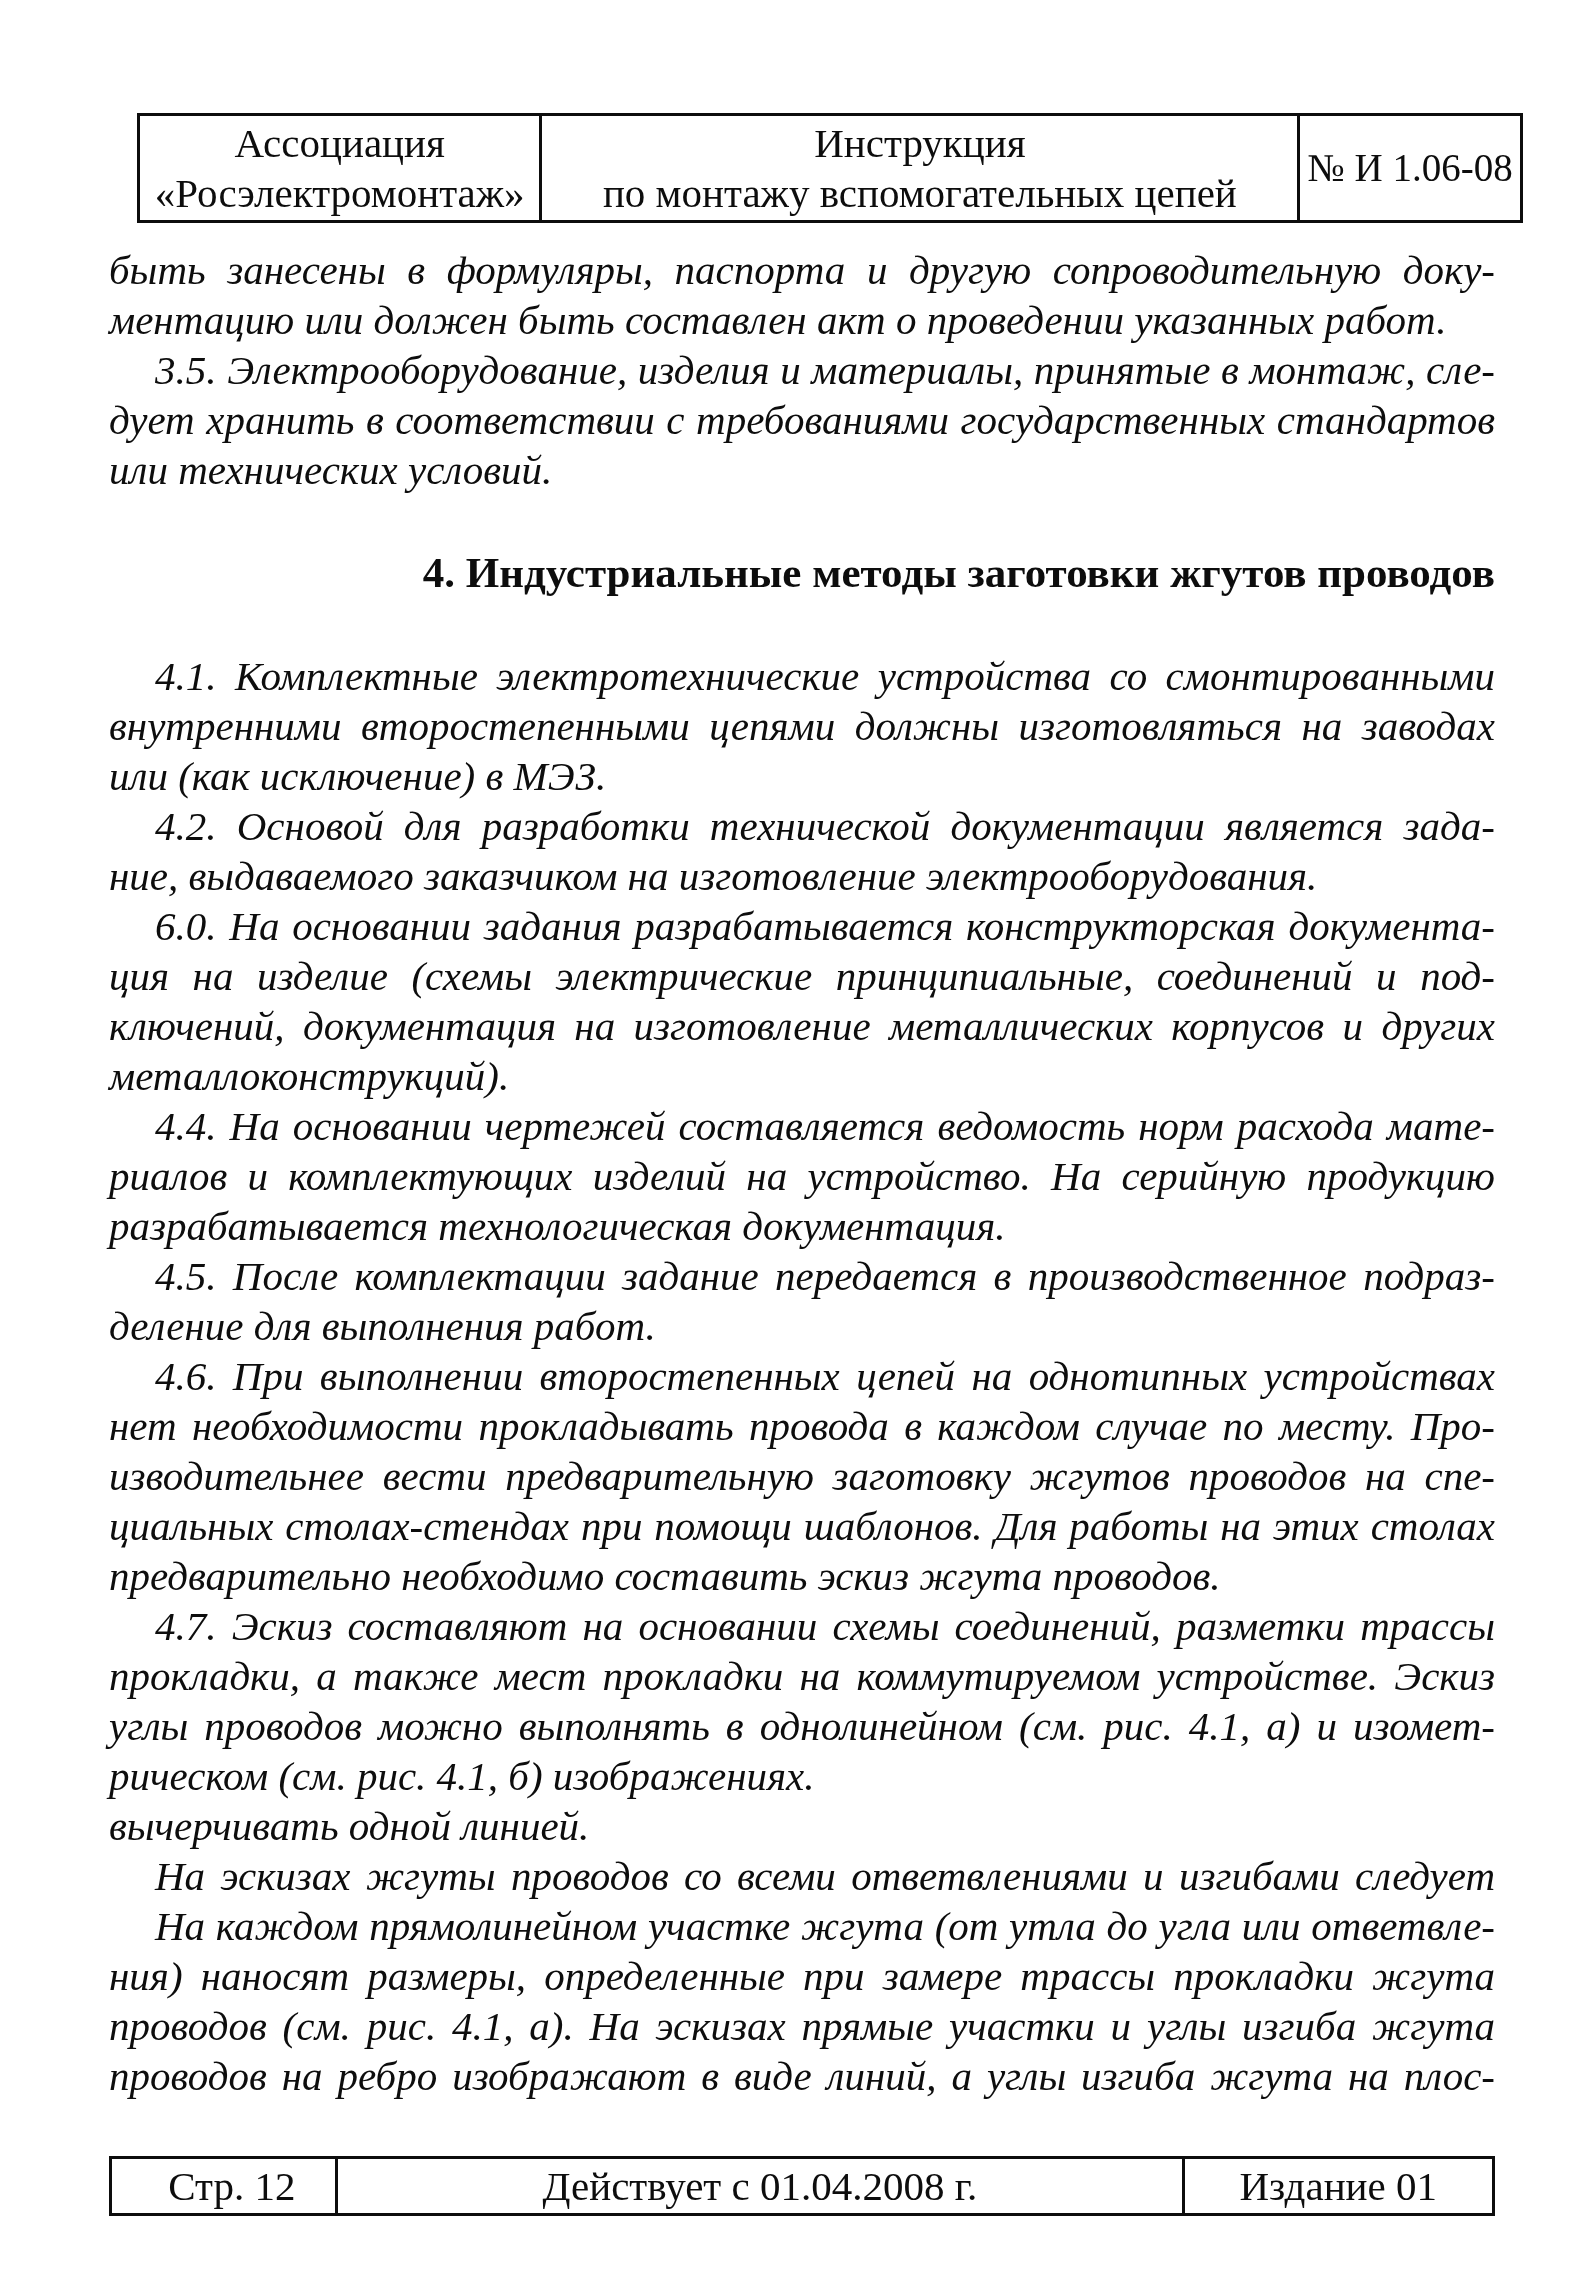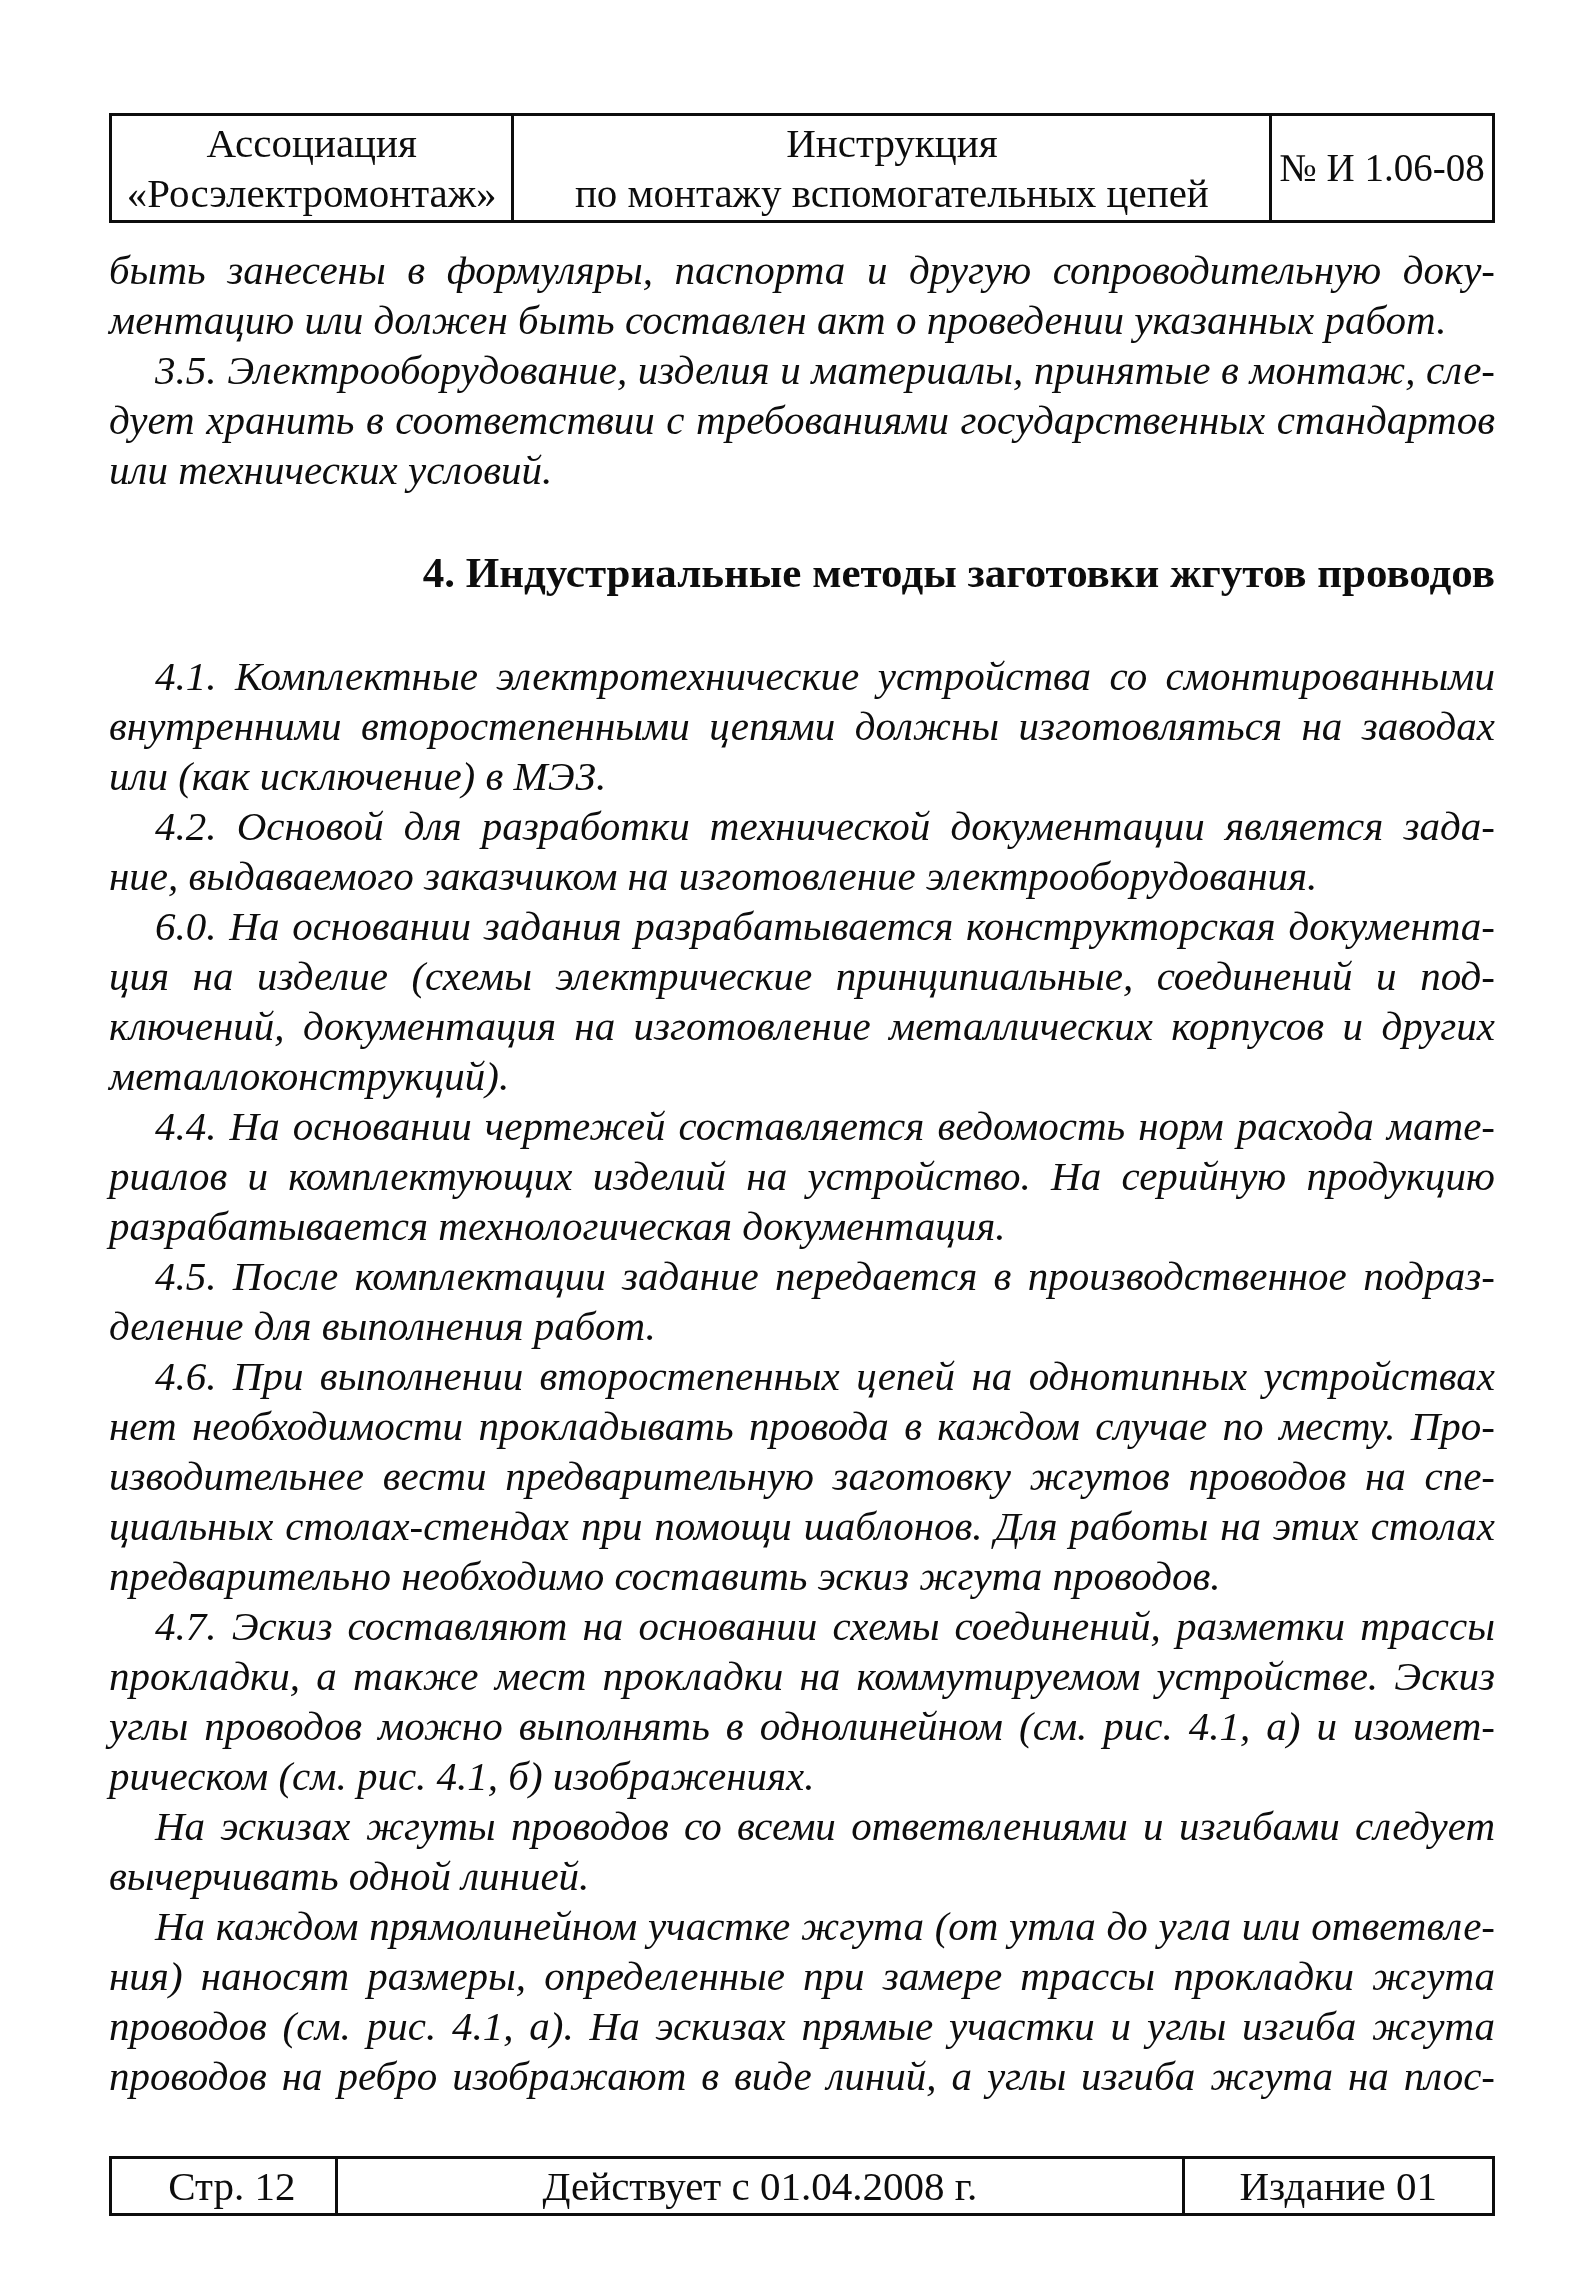--- a/index.html
+++ b/index.html
@@ -33,21 +33,21 @@
   table.doc-table td {
     border: 3.7px solid #0d0d0d;
     padding: 1.9px 7.4px;
     text-align: center;
     vertical-align: middle;
     font-size: 41px;
     line-height: 50px;
     overflow: hidden;
     white-space: nowrap;
   }
-  .header-table { margin-top: 113px; }
+  .header-table { margin-top: 113px; margin-left: 28px; }
   .header-table .col-org    { width: 28.7%; }
   .header-table .col-title  { width: 55.2%; }
   .header-table .col-number { width: 16.1%; font-size: 39px; padding: 1.9px 1.9px; }
 
   
   .content {
     margin-top: 22px;
     font-size: 41px;
     line-height: 50px;
   }
@@ -150,22 +150,22 @@
             <div class="line">циальных столах-стендах при помощи шаблонов. Для работы на этих столах</div>
             <div class="line last">предварительно необходимо составить эскиз жгута проводов.</div>
           </div>
           <div class="paragraph">
             <div class="line indent">4.7. Эскиз составляют на основании схемы соединений, разметки трассы</div>
             <div class="line">прокладки, а также мест прокладки на коммутируемом устройстве. Эскиз</div>
             <div class="line">углы проводов можно выполнять в однолинейном (см. рис. 4.1, а) и изомет-</div>
             <div class="line last">рическом (см. рис. 4.1, б) изображениях.</div>
           </div>
           <div class="paragraph">
+            <div class="line last">вычерчивать одной линией.</div>
             <div class="line indent">На эскизах жгуты проводов со всеми ответвлениями и изгибами следует</div>
-            <div class="line last">вычерчивать одной линией.</div>
           </div>
           <div class="paragraph">
             <div class="line indent">На каждом прямолинейном участке жгута (от утла до угла или ответвле-</div>
             <div class="line">ния) наносят размеры, определенные при замере трассы прокладки жгута</div>
             <div class="line">проводов (см. рис. 4.1, а). На эскизах прямые участки и углы изгиба жгута</div>
             <div class="line">проводов на ребро изображают в виде линий, а углы изгиба жгута на плос-</div>
           </div>
         </div>
     </div>
 

